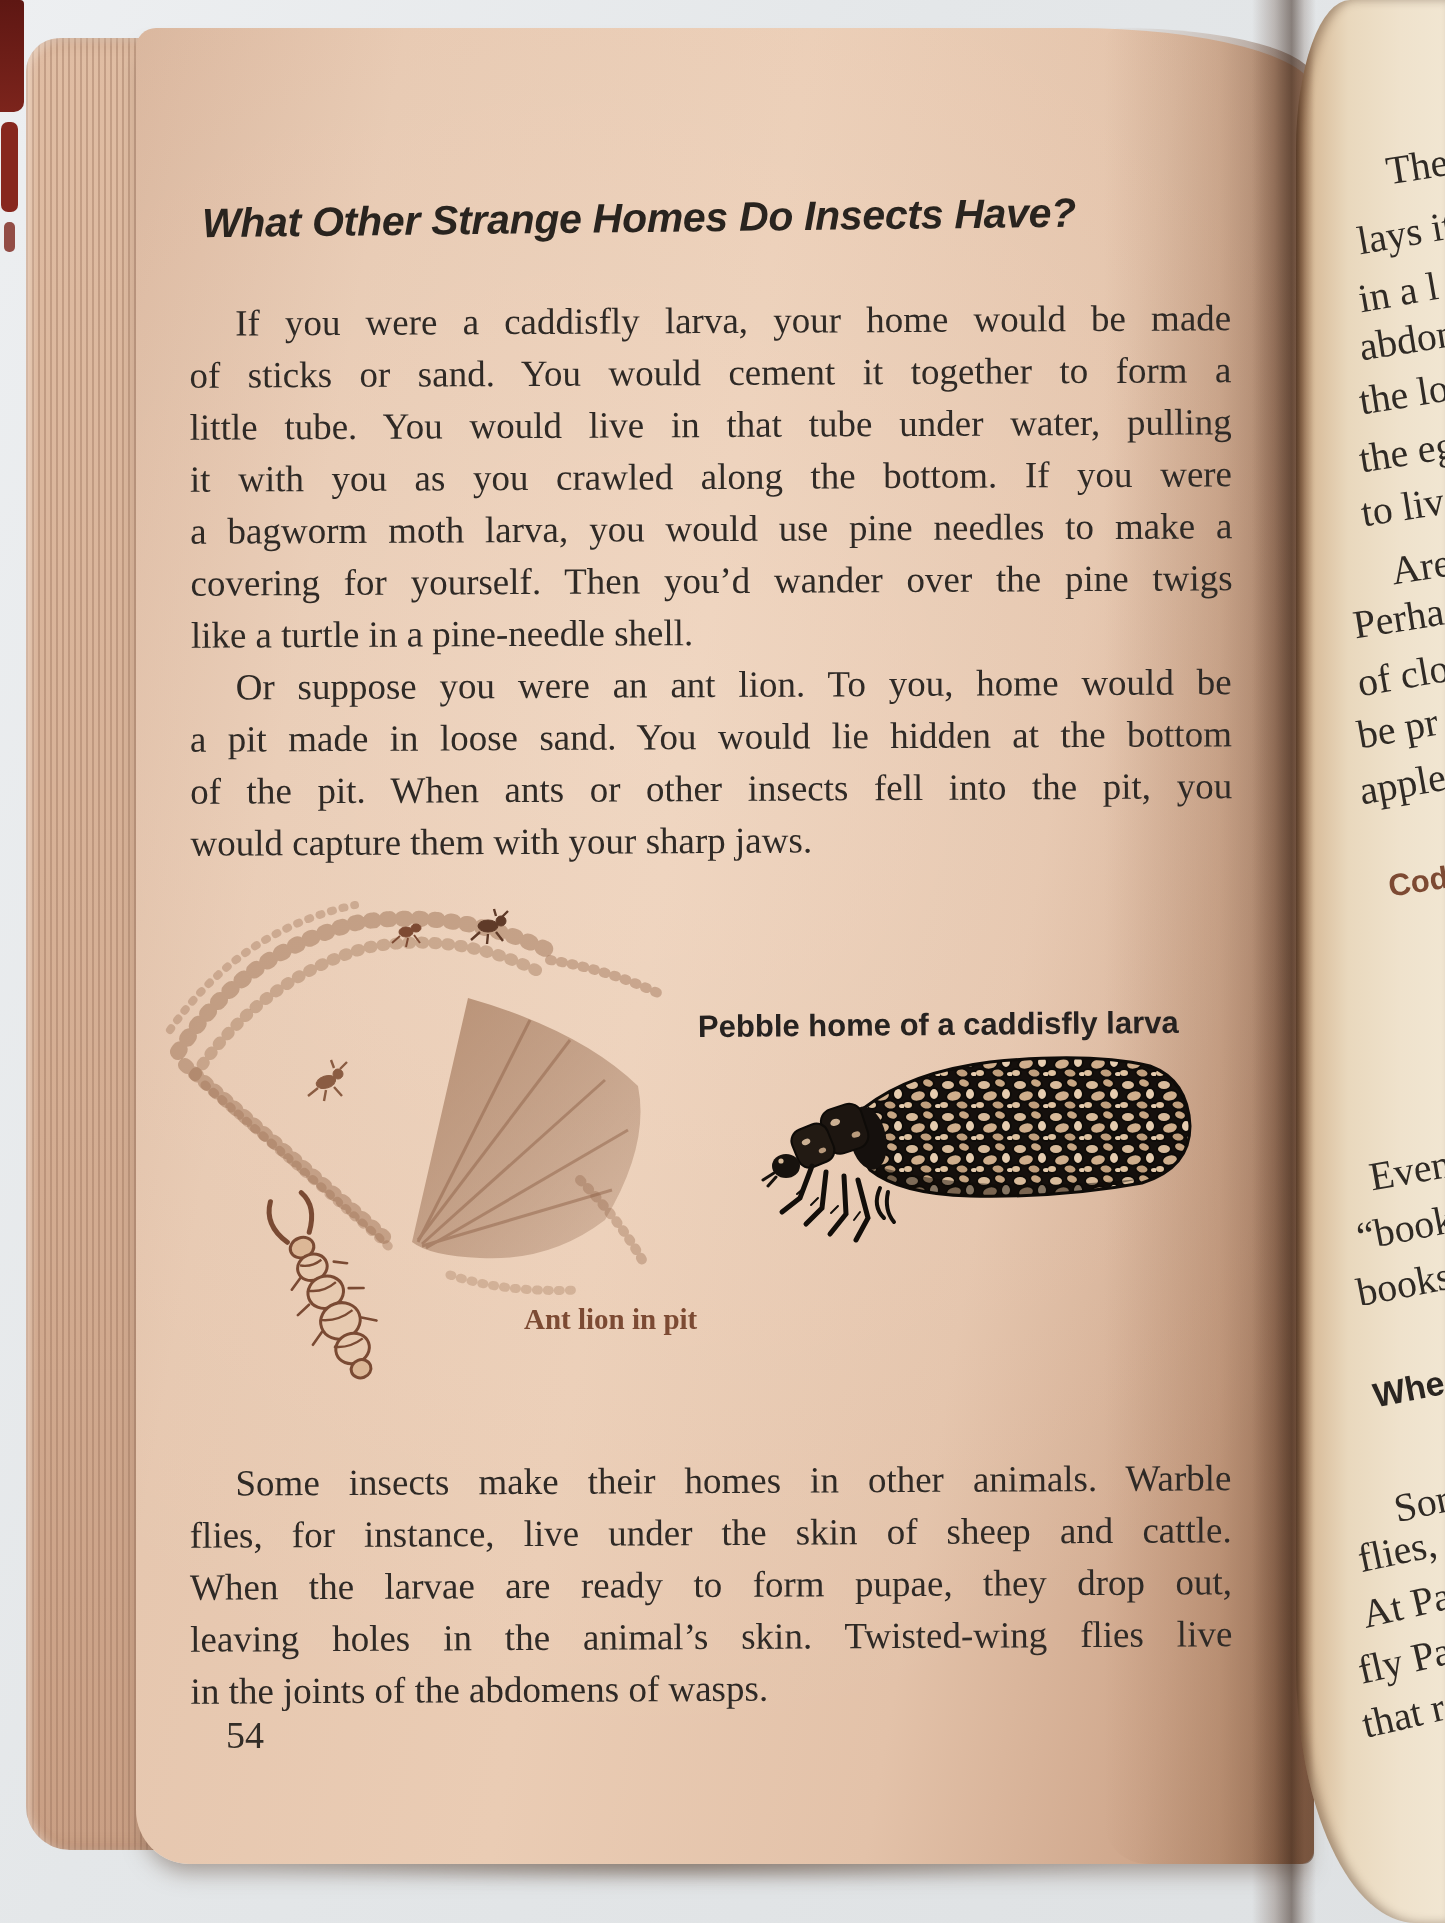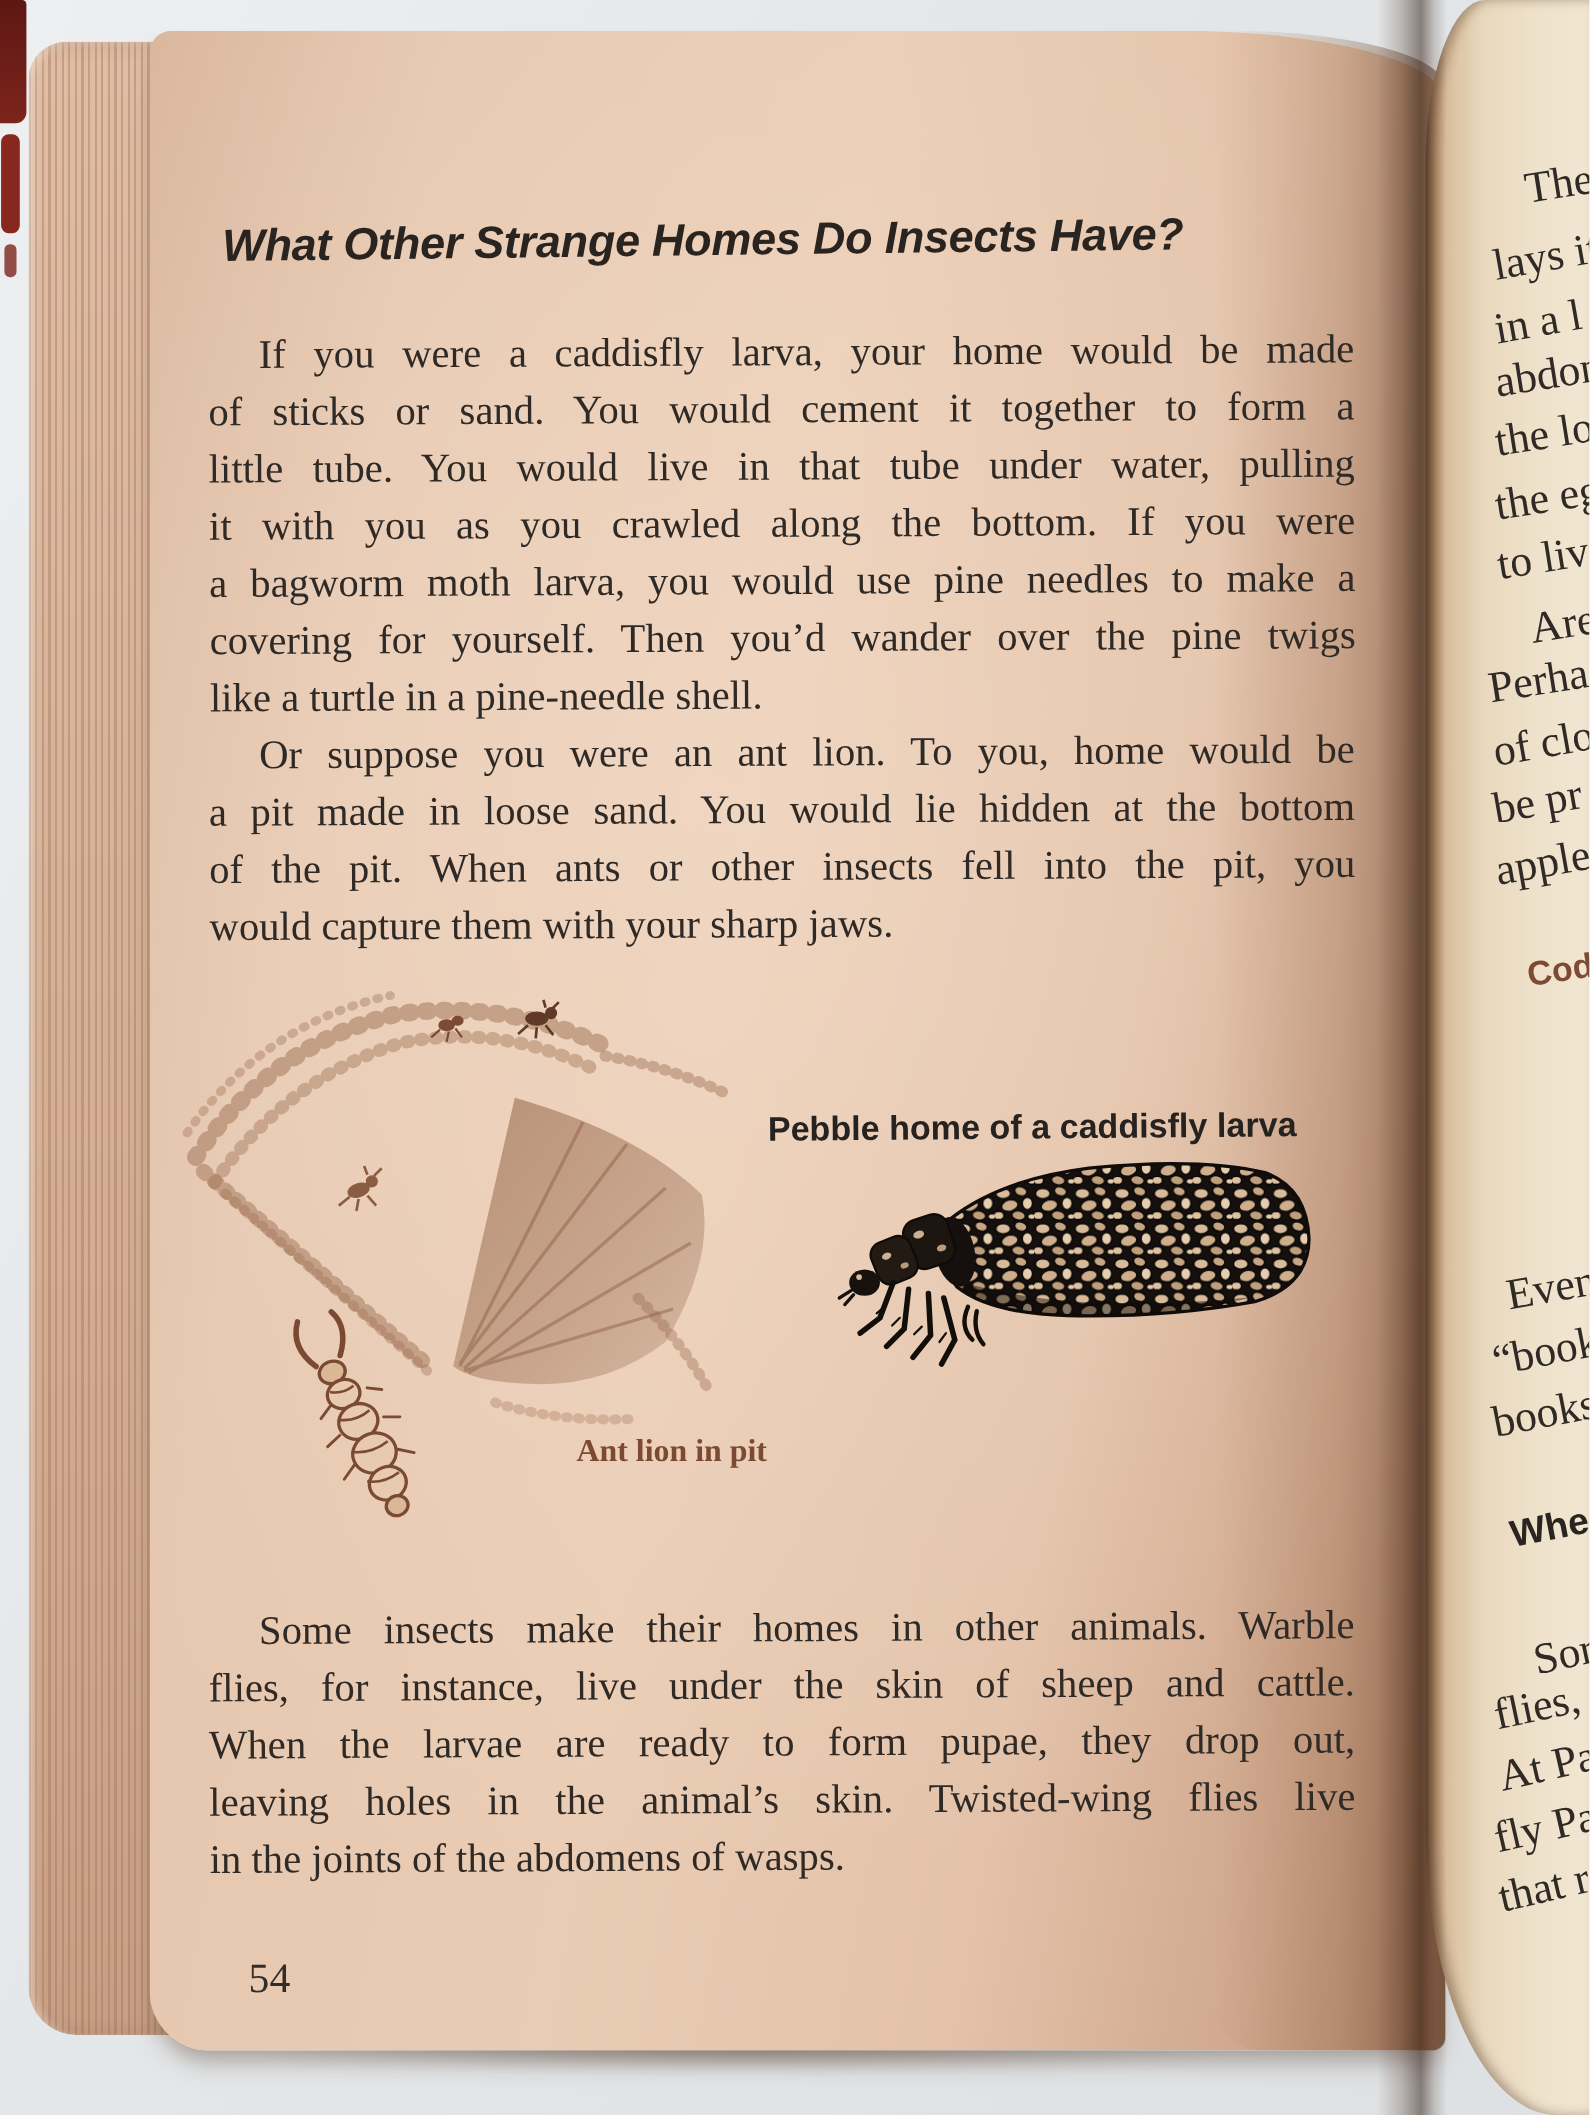--- a/index.html
+++ b/index.html
@@ -40,21 +40,21 @@
   .para{position:absolute;left:190px;width:1042px;
     font:37px/52px "Liberation Serif",serif;color:#2f2a26;transform:rotate(-.3deg);}
   .p1{top:295px}.p2{top:659px}.p3{top:1455px}
   .line{text-align:justify;text-align-last:justify;}
   .line.indent{text-indent:46px;}
   .line.last{text-align-last:left;}
   .caption{position:absolute;font:bold 31px/1.1 "Liberation Sans",sans-serif;
     color:#262220;white-space:nowrap;}
   .cap-pebble{left:698px;top:1008px;transform:rotate(-.5deg);}
   .cap-antlion{left:524px;top:1304px;font-size:29px;color:#7c4a33;font-family:Liberation Serif, serif;}
-  .page-number{position:absolute;left:226px;top:1780px;font:38px/1 "Liberation Serif",serif;color:#332d27;text-align:right;}
+  .page-number{position:absolute;left:226px;top:1716px;font:38px/1 "Liberation Serif",serif;color:#332d27;text-align:right;}
   .pit-art{position:absolute;left:150px;top:890px;width:525px;height:520px;}
   .caddis-art{position:absolute;left:760px;top:1046px;width:438px;height:218px;}
   .frag{position:absolute;font:40px/1.1 "Liberation Serif",serif;color:#2f2a25;
     transform-origin:left top;white-space:nowrap;}
   .frag.brown-bold{font:bold 31px/1.1 "Liberation Sans",sans-serif;color:#7d4a33;}
   .frag.black-bold{font:bold 34px/1.1 "Liberation Sans",sans-serif;color:#2a2521;}
 </style>
 </head>
 <body>
 

